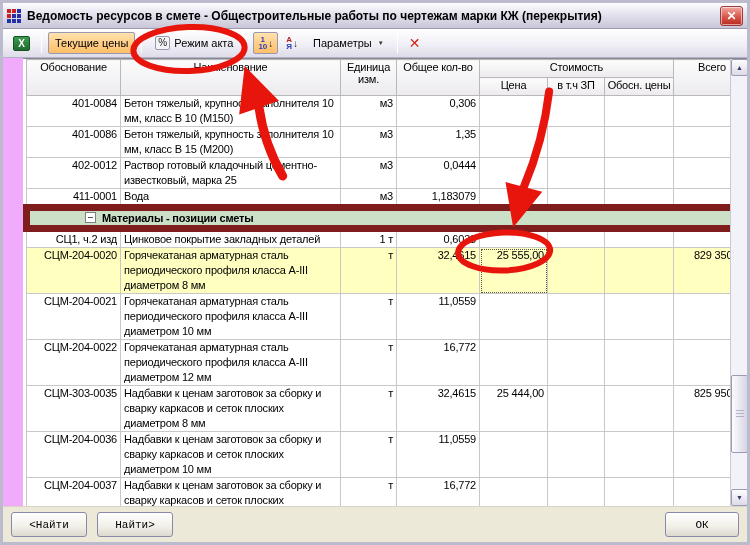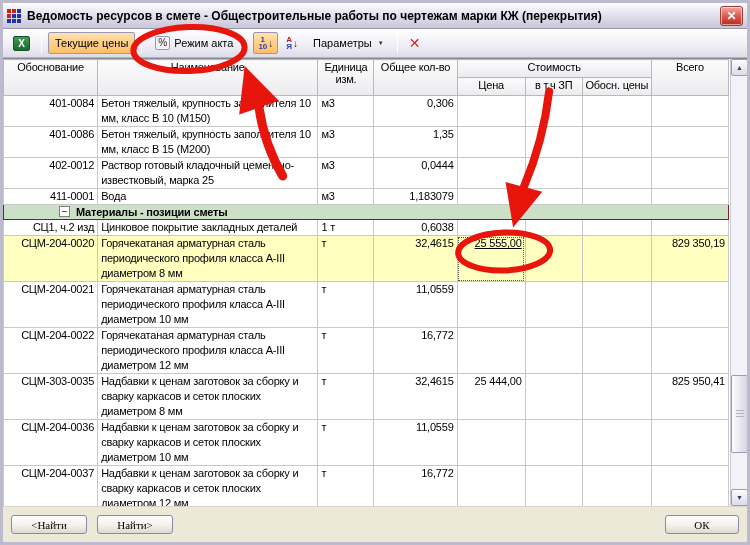--- a/index.html
+++ b/index.html
@@ -57,47 +57,47 @@
   .mini-sort .stack{display:flex;flex-direction:column;line-height:7px;font-size:8px;font-weight:bold;}
   .mini-sort .t{color:#2b41b8;} .mini-sort .bm{color:#2b41b8;}
   .mini-sort .ta{color:#b32020;} .mini-sort .ba{color:#2b41b8;}
   .mini-sort .arr{font-size:10px;color:#222;margin-left:1px;}
   .icon-btn{padding:0 4px;}
   .caret{font-size:6px;margin-left:2px;color:#333;}
   .del-x{color:#d42719;font-weight:bold;font-size:14px;line-height:14px;}
   
   .grid-area{
     position:relative;height:449px;background:#fff;
-    border:1px solid #828790;border-left:none;border-right:none;overflow:hidden;
+    border:1px solid #828790;border-left:none;border-right:none;overflow:hidden;margin-left:20px;
   }
   table.grid{border-collapse:collapse;table-layout:fixed;width:726px;letter-spacing:-0.2px;}
   table.grid th{
     background:linear-gradient(180deg,#fcfcfc,#eceaee);
     border:1px solid #b9b9b9;font-weight:normal;font-size:11px;
     padding:1px 2px;text-align:center;vertical-align:top;height:18px;
     white-space:nowrap;overflow:hidden;
   }
   table.grid td{
     border:1px solid #c8c8c8;padding:0 3px;vertical-align:top;
     line-height:15px;font-size:11px;background:#fff;overflow:hidden;
   }
   td.al-right{text-align:right;white-space:nowrap;}
-  td.al-center{text-align:left;}
+  td.al-center{text-align:right;}
   td.al-left{text-align:left;}
   tr.highlight td{background:#ffffc0;}
   tr.group-row td{
     background:#cce0c8;font-weight:bold;height:14px;line-height:14px;
-    border:1px solid #7f1d1d;white-space:nowrap;
+    border:7px solid #7f1d1d;white-space:nowrap;
   }
   .collapse-box{
     display:inline-block;width:11px;height:11px;margin:1px 6px 0 52px;
     border:1px solid #808080;background:#fff;line-height:9px;font-size:10px;
     text-align:center;vertical-align:top;font-weight:normal;
   }
-  .focus-cell{outline:1px dotted #555;outline-offset:-2px;text-decoration:underline;}
+  .focus-cell{outline:1px dotted #555;outline-offset:-2px;}
   
   .vscroll{
     position:absolute;top:0;right:0;width:17px;height:100%;
     background:#f3f2f8;border-left:1px solid #c9c8d4;
   }
   .sc-btn{
     position:absolute;left:0;width:17px;height:17px;
     background:linear-gradient(180deg,#fdfdfe,#dcdbe8);
     border:1px solid #9b9bb4;border-radius:2px;color:#3b3b66;
     font-size:7px;line-height:15px;text-align:center;
@@ -112,23 +112,23 @@
     position:absolute;left:4px;top:50%;margin-top:-4px;width:8px;height:8px;
     background-image:repeating-linear-gradient(#b2b2ca 0 1px,transparent 1px 3px);
   }
   
   .footer{
     position:absolute;left:0;right:0;bottom:0;height:36px;background:#ece9d8;
     display:flex;align-items:center;padding:0 8px;gap:10px;
     border-top:1px solid #d8d5c4;
   }
   .xp-btn{
-    width:76px;height:19px;border:1px solid #8a8aa8;border-radius:3px;
+    width:76px;height:25px;border:1px solid #8a8aa8;border-radius:3px;
     background:linear-gradient(180deg,#ffffff 0%,#f3f1ea 55%,#dcd9cf 100%);
-    font-size:11px;font-family:Liberation Serif, serif;cursor:default;
+    font-size:11px;font-family:Liberation Mono, monospace;cursor:default;
   }
   .xp-btn.ok{width:74px;margin-left:auto;}
   
   #ann{position:absolute;inset:0;width:750px;height:545px;pointer-events:none;z-index:50;}
 </style>
 </head>
 <body>
 
 <div class="window" id="win">
 

